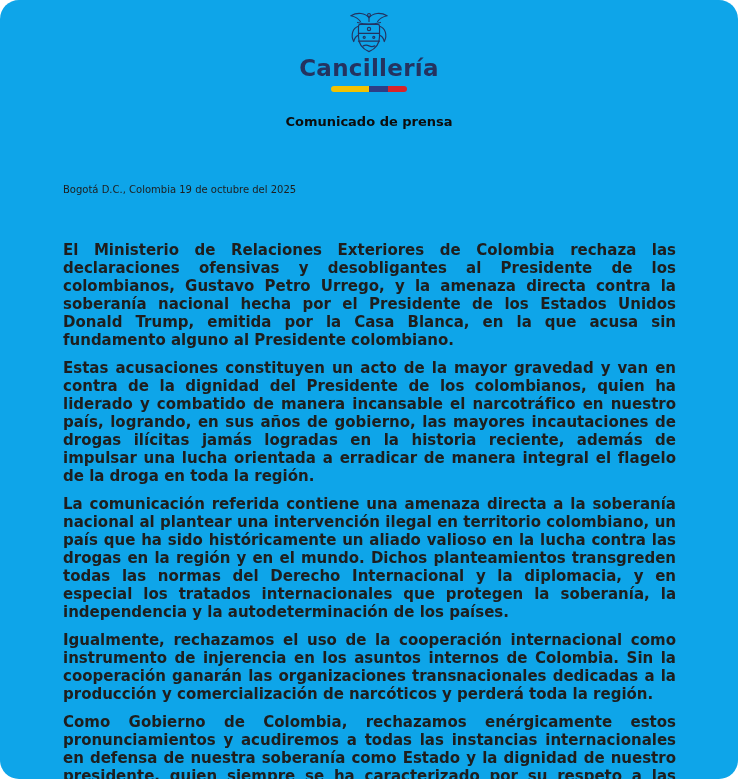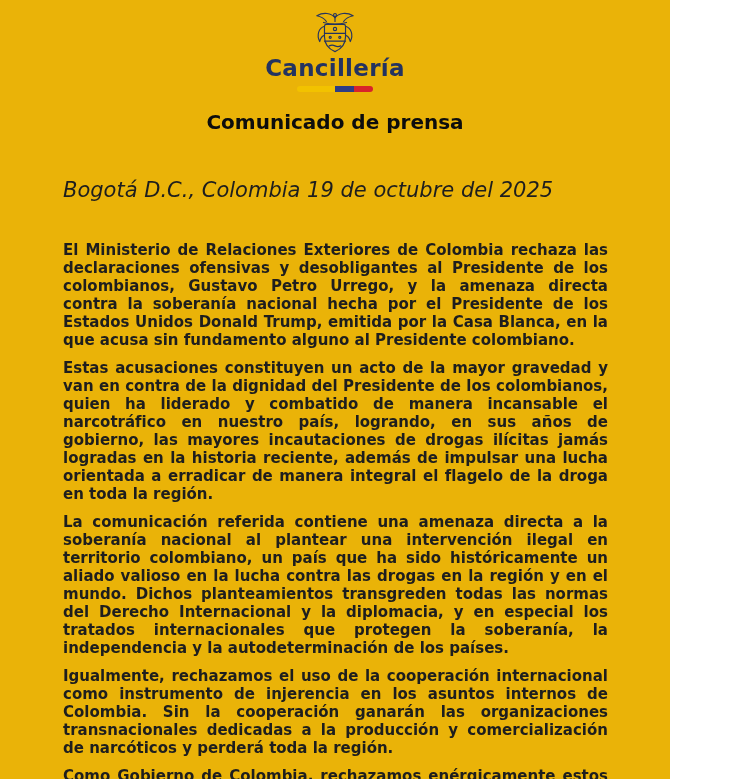--- a/index.html
+++ b/index.html
@@ -8,24 +8,25 @@
     background: #ffffff;
   }
   body {
     width: 738px;
     height: 779px;
     font-family: "DejaVu Sans", "Liberation Sans", sans-serif;
     color: #1e1e1e;
     overflow: hidden;
   }
   .page {
-    width: 670px;
+    width: 738px;
     height: 779px;
-    background: #eab308;
+    background: #0ea5e9;
     box-sizing: border-box;
+    border-radius: 19px;
   }
 
   
   .masthead {
     padding-top: 10px;
     text-align: center;
   }
   .emblem {
     display: block;
     margin: 0 auto;
@@ -47,35 +48,34 @@
     overflow: hidden;
   }
   .flag-yellow { flex: 0 0 50%; background: #F2C200; }
   .flag-blue   { flex: 0 0 25%; background: #2E3D85; }
   .flag-red    { flex: 0 0 25%; background: #D8232A; }
 
   
   .doc-title {
     margin: 21px 0 0;
     text-align: center;
-    font-size: 20px;
+    font-size: 13px;
     font-weight: 700;
     color: #0d0d0d;
     line-height: 18px;
   }
   .doc-body {
     margin-top: 50px;
     padding: 0 62px 0 63px;
   }
   .dateline {
     margin: 0 0 42px;
-    font-size: 21px;
+    font-size: 10px;
     line-height: 18px;
     color: #1e1e1e;
-    font-style: italic;
   }
   .para {
     margin: 0 0 10px;
     font-size: 15px;
     line-height: 18px;
     text-align: justify;
     text-justify: inter-word;
     color: #1e1e1e;
     font-weight: bold;
   }

